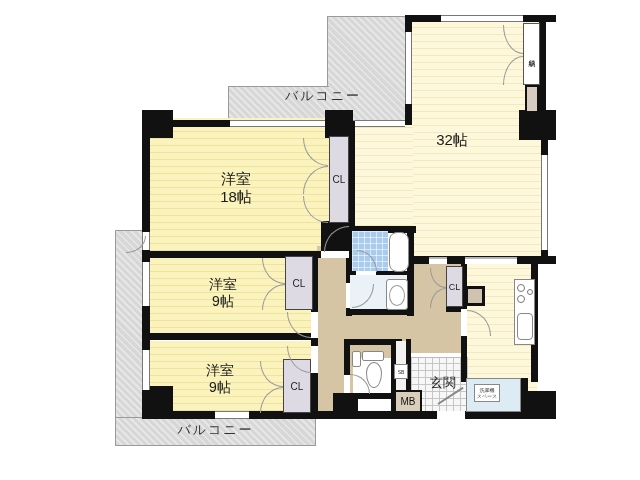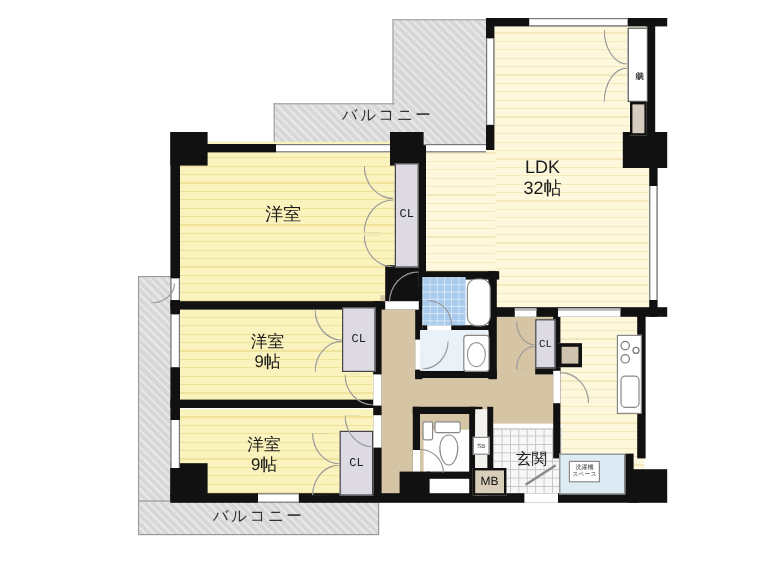--- a/index.html
+++ b/index.html
@@ -11,21 +11,21 @@
   .balc{position:absolute;background:repeating-linear-gradient(45deg,#d7d7d7 0 3px,#e6e6e6 3px 5px);
         border:1px solid #9a9a9a;box-sizing:border-box;}
   .room-y{position:absolute;background:repeating-linear-gradient(to bottom,var(--room-yellow,#FBF3BE) 0 6px,var(--room-stripe,#EFE29B) 6px 7px);}
   .room-l{position:absolute;background:repeating-linear-gradient(to bottom,var(--ldk-yellow,#FDF8DC) 0 6px,var(--ldk-stripe,#F3E9BD) 6px 7px);}
   .hall{position:absolute;background:var(--hallway,#D5C5A4);}
   .winh{position:absolute;background:#fff;border-top:1px solid #777;border-bottom:1px solid #777;box-sizing:border-box;}
   .winv{position:absolute;background:#fff;border-left:1px solid #777;border-right:1px solid #777;box-sizing:border-box;}
   .gap{position:absolute;background:#fff;}
   .open{position:absolute;background:#fff;border-top:2px solid #b5b5b5;box-sizing:border-box;}
   .cl{position:absolute;background:var(--closet,#DDDAE3);border:1px solid #444;box-sizing:border-box;
-      display:flex;align-items:center;justify-content:center;font-size:10px;color:#222;font-family:Liberation Mono, monospace;}
+      display:flex;align-items:center;justify-content:center;font-size:10px;color:#222;}
   .arc{position:absolute;box-sizing:border-box;}
   .arc-tl{border-right:1px solid #999;border-bottom:1px solid #999;border-bottom-right-radius:100%;}
   .arc-tr{border-left:1px solid #999;border-bottom:1px solid #999;border-bottom-left-radius:100%;}
   .arc-bl{border-top:1px solid #999;border-right:1px solid #999;border-top-right-radius:100%;}
   .arc-br{border-top:1px solid #999;border-left:1px solid #999;border-top-left-radius:100%;}
   .fix{position:absolute;background:#fff;border:1px solid #888;box-sizing:border-box;}
   .lbl{position:absolute;color:#1a1a1a;text-align:center;line-height:1.18;}
   .genkan{position:absolute;background-color:#f7f7f7;
       background-image:linear-gradient(#c6c6c6 1px,transparent 1px),linear-gradient(90deg,#c6c6c6 1px,transparent 1px);
       background-size:7px 7px;}
@@ -177,23 +177,23 @@
   <div class="arc arc-tr" style="left:287px;top:346px;width:24px;height:27px;"></div>
   <div class="arc arc-br" style="left:324px;top:226px;width:25px;height:26px;"></div>
   <div class="arc arc-bl" style="left:357px;top:250px;width:20px;height:22px;"></div>
   <div class="arc arc-tl" style="left:352px;top:284px;width:22px;height:24px;"></div>
   <div class="arc arc-bl" style="left:350px;top:374px;width:20px;height:20px;"></div>
   <div class="arc arc-bl" style="left:467px;top:310px;width:24px;height:26px;"></div>
   <div class="arc arc-tl" style="left:126px;top:236px;width:20px;height:17px;"></div>
 
   <div class="lbl" style="left:176px;top:170px;width:120px;height:42px;font-size:15px;">
     <div>洋室</div>
+    <div>18帖</div>
   </div>
   <div class="lbl" style="left:392px;top:131px;width:120px;height:42px;font-size:15px;">
-    <div>LDK</div>
     <div>32帖</div>
   </div>
   <div class="lbl" style="left:163px;top:276px;width:120px;height:40px;font-size:14px;">
     <div>洋室</div>
     <div>9帖</div>
   </div>
   <div class="lbl" style="left:160px;top:362px;width:120px;height:40px;font-size:14px;">
     <div>洋室</div>
     <div>9帖</div>
   </div>

